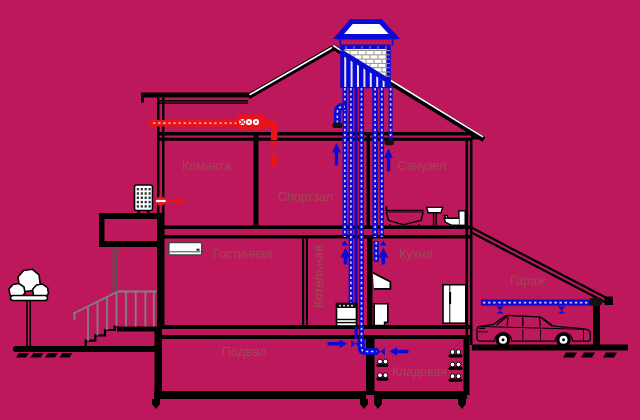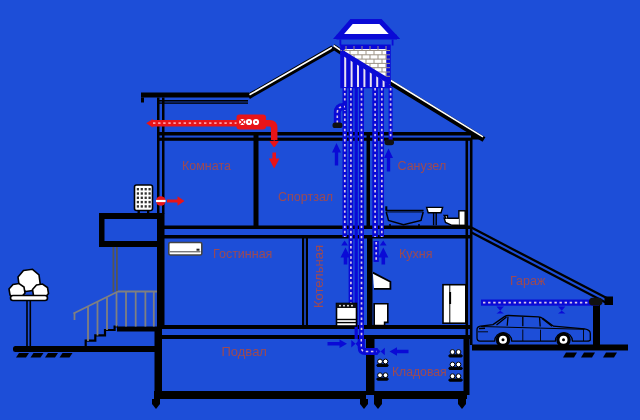--- a/index.html
+++ b/index.html
@@ -1,16 +1,16 @@
 <!DOCTYPE html>
 <html><head>
 <meta charset="utf-8">
 <style>
 html,body{margin:0;padding:0;background:#ffffff;}
-#stage{position:relative;width:640px;height:420px;background:#1d4ed8;overflow:hidden;
+#stage{position:relative;width:640px;height:420px;background:#be185d;overflow:hidden;
   font-family:"Liberation Sans", sans-serif;}
 svg{position:absolute;left:0;top:0;}
 </style>
 </head>
 <body>
 <div id="stage">
 <svg width="640" height="420" viewBox="0 0 640 420">
 <defs>
 <clipPath id="chimclip">
           <rect x="341" y="46" width="49" height="41"></rect>

